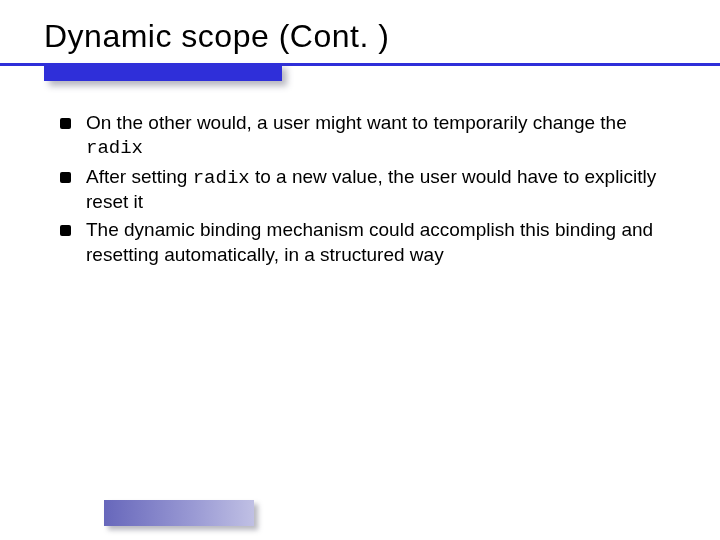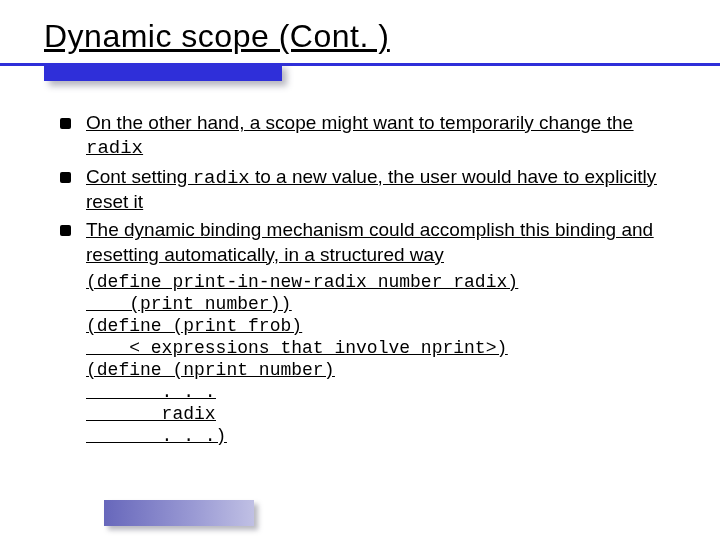--- a/index.html
+++ b/index.html
@@ -1,15 +1,15 @@
 <!DOCTYPE html>
 <html><head>
 <meta charset="utf-8">
 <style>
-  * { margin: 0; padding: 0; box-sizing: border-box; text-decoration: underline; }
+  * { margin: 0; padding: 0; box-sizing: border-box; }
   html, body { width: 720px; height: 540px; overflow: hidden; background: #fff; font-family: Verdana, Arial, sans-serif; }
   .slide { width: 720px; height: 540px; position: relative; background: #fff; }
   .title {
     font-size: 32px;
     font-weight: 400;
     color: #000;
     padding: 18px 0 8px 44px;
     letter-spacing: 0.5px;
   }
   .underline-block {
@@ -76,33 +76,25 @@
 <div class="slide">
   <div class="title">Dynamic scope (Cont. )</div>
   <div class="underline-block">
     <div class="underline-long"></div>
     <div class="underline-bar"></div>
   </div>
 
   <div class="content">
     <ul class="bullets">
       <li>
-        <span>On the other hand, a scope might want to temporarily change the </span><span class="mono">radix</span><span></span>
+        <span>On the other would, a user might want to temporarily change the </span><span class="mono">radix</span><span></span>
       </li>
       <li>
-        <span>Cont setting </span><span class="mono">radix</span><span> to a new value, the user would have to explicitly reset it</span>
+        <span>After setting </span><span class="mono">radix</span><span> to a new value, the user would have to explicitly reset it</span>
       </li>
       <li>
         <span>The dynamic binding mechanism could accomplish this binding and resetting automatically, in a structured way</span><span class="mono"></span><span></span>
       </li>
     </ul>
-    <div class="code-block">(define print-in-new-radix number radix)
-    (print number))
-(define (print frob)
-    &lt; expressions that involve nprint&gt;)
-(define (nprint number)
-       . . .
-       radix
-       . . .)</div>
   </div>
 
   <div class="footer-bar"></div>
 </div>
 
 </body></html>

